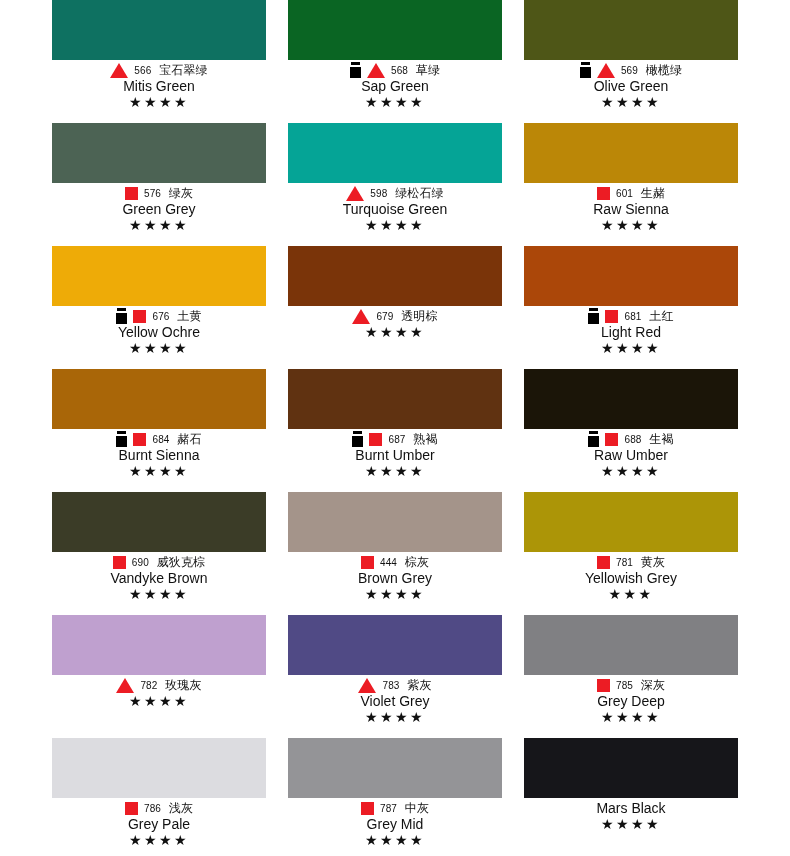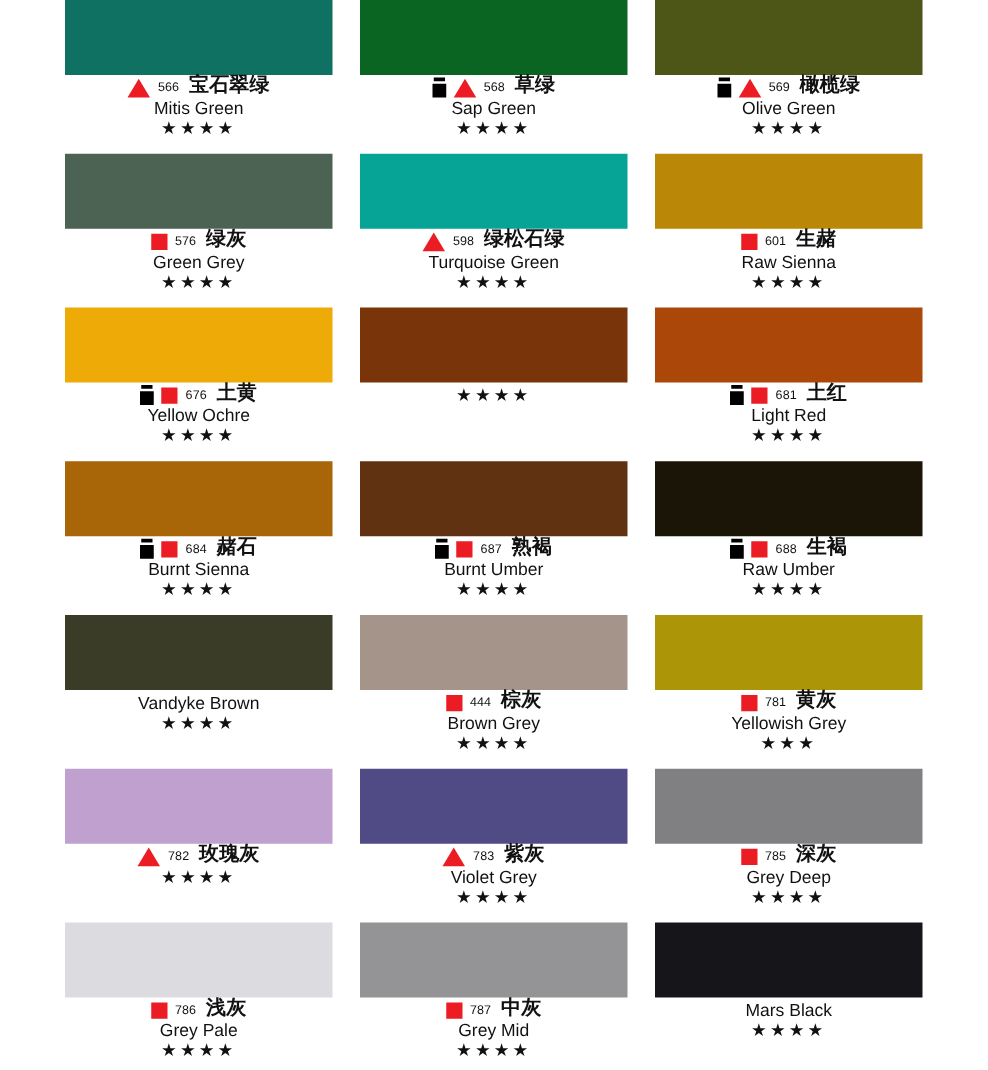--- a/index.html
+++ b/index.html
@@ -52,23 +52,22 @@
     font-size: 13.5px;
     line-height: 16px;
     letter-spacing: 0.1px;
     position: relative;
   }
 
   .line-code .code-num {
     font-size: 10px;
   }
   .line-code .code-cn {
-    font-size: 16px;
+    font-size: 12px;
     margin-left: 4px;
-    font-weight: bold;
   }
 
   .line-en {
     display: block;
     font-size: 14px;
     line-height: 16px;
     white-space: nowrap;
   }
 
   .line-stars {
@@ -245,20 +244,28 @@
         </span>
       </div>
       <span class="line-en">Yellow Ochre</span>
       <span class="line-stars">★★★★</span>
     </div>
   </div>
 
   <div class="swatch-cell">
     <div class="swatch-chip" title="Transparent Brown" style="background: rgb(122, 52, 9);"></div>
     <div class="swatch-info">
+      <div class="marker-row">
+
+        <span class="icon-triangle" style="border-bottom-color: rgb(236, 28, 36);"></span>
+        <span class="line-code">
+          <span class="code-num">679</span>
+          <span class="code-cn">透明棕</span>
+        </span>
+      </div>
       <span class="line-stars">★★★★</span>
     </div>
   </div>
 
   <div class="swatch-cell">
     <div class="swatch-chip" title="Light Red" style="background: rgb(171, 71, 9);"></div>
     <div class="swatch-info">
       <div class="marker-row">
         <span class="icon-tube"></span>
         <span class="icon-square" style="background: rgb(236, 28, 36);"></span>
@@ -320,20 +327,29 @@
         </span>
       </div>
       <span class="line-en">Raw Umber</span>
       <span class="line-stars">★★★★</span>
     </div>
   </div>
 
   <div class="swatch-cell">
     <div class="swatch-chip" title="Vandyke Brown" style="background: rgb(59, 60, 39);"></div>
     <div class="swatch-info">
+      <div class="marker-row">
+
+        <span class="icon-square" style="background: rgb(236, 28, 36);"></span>
+
+        <span class="line-code">
+          <span class="code-num">690</span>
+          <span class="code-cn">威狄克棕</span>
+        </span>
+      </div>
       <span class="line-en">Vandyke Brown</span>
       <span class="line-stars">★★★★</span>
     </div>
   </div>
 
   <div class="swatch-cell">
     <div class="swatch-chip" title="Brown Grey" style="background: rgb(164, 148, 138);"></div>
     <div class="swatch-info">
       <div class="marker-row">
 

